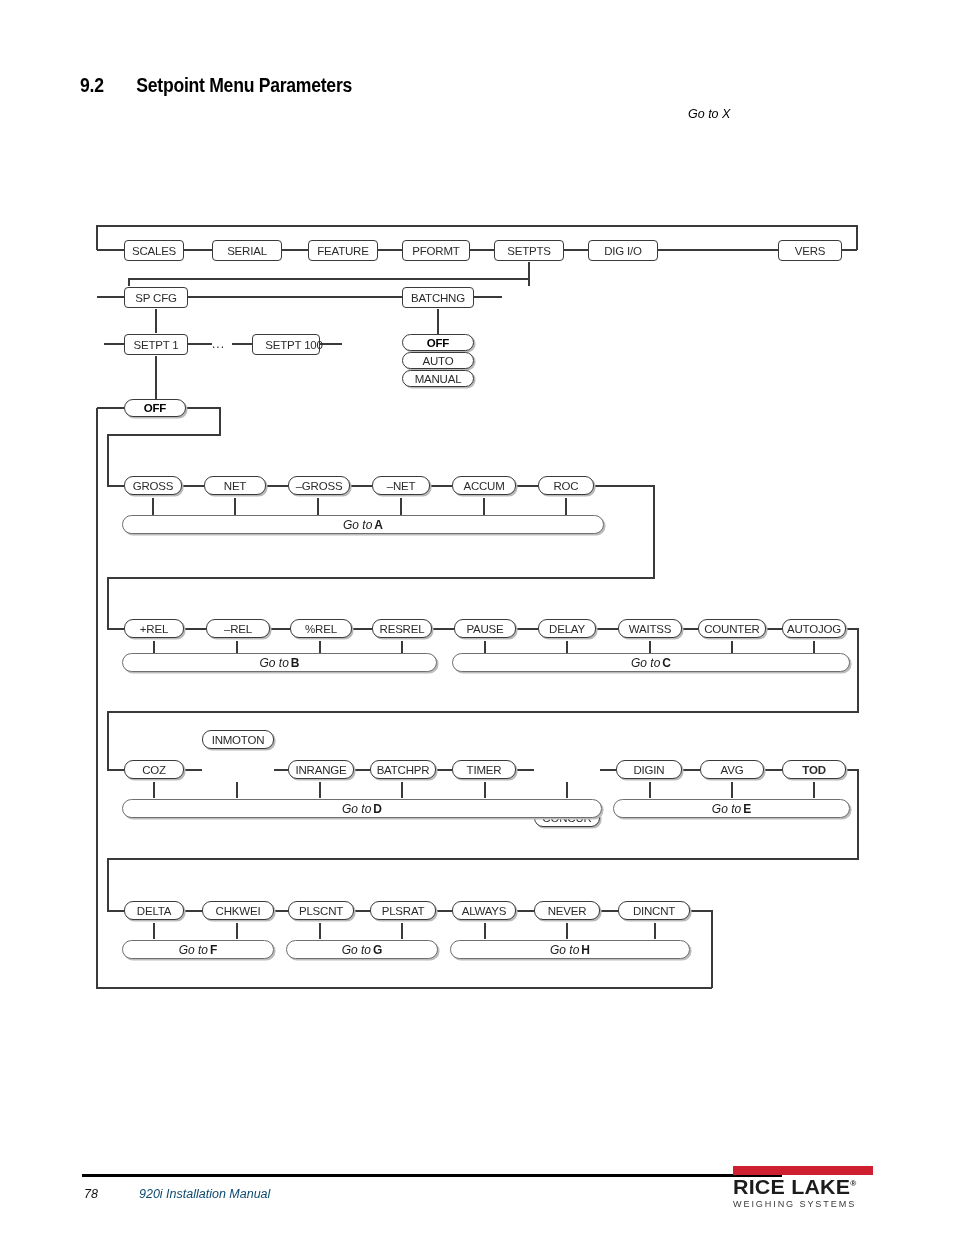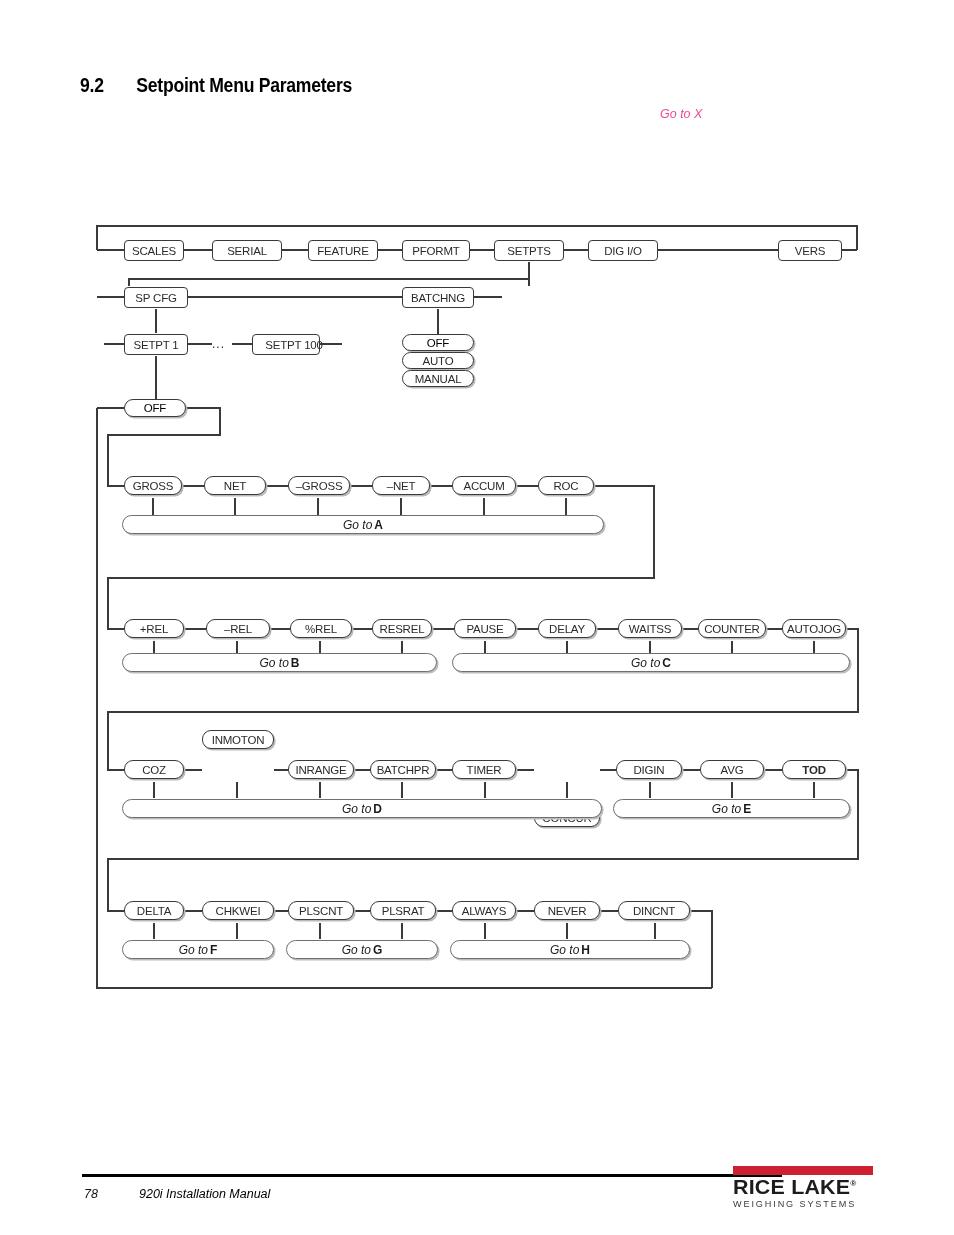--- a/index.html
+++ b/index.html
@@ -26,25 +26,25 @@
     font-weight: bold;
     font-size: 20px;
     letter-spacing: -0.3px;
     transform: scaleX(0.88);
     transform-origin: left center;
   }
   #heading .num { width: 64px; }
 
   #goto-x {
     position: absolute;
-    left: 660px;
+    left: 688px;
     top: 107px;
     font-style: italic;
     font-size: 12.5px;
-    color: #ec4899;
+    color: #000000;
     text-align: right;
   }
 
   
   #diagram {
     position: absolute;
     left: 0;
     top: 0;
     width: 954px;
     height: 1235px;
@@ -63,21 +63,21 @@
     font-size: 11.5px;
     color: #2b2b2b;
     white-space: nowrap;
     letter-spacing: -0.2px;
   }
   .node.rect { border-radius: 4px; }
   .node.round {
     border-radius: 9px;
     box-shadow: 1.6px 1.6px 0 #b9b9b9;
   }
-  .node.bold { font-weight: normal; color: #000; }
+  .node.bold { font-weight: bold; color: #000; }
 
   .gotobar {
     position: absolute;
     box-sizing: border-box;
     background: #ffffff;
     border: 1px solid #6f6f6f;
     border-radius: 11px;
     box-shadow: 1.6px 1.6px 0 #bcbcbc;
     display: flex;
     align-items: center;
@@ -111,21 +111,21 @@
     font-size: 12.5px;
     font-style: italic;
     color: #111;
   }
   #footer-title {
     position: absolute;
     left: 139px;
     top: 1187px;
     font-size: 12.5px;
     font-style: italic;
-    color: #000000;
+    color: #0c4a6e;
   }
 
   #logo {
     position: absolute;
     left: 733px;
     top: 1166px;
     width: 140px;
   }
   #logo .bar {
     height: 9px;

